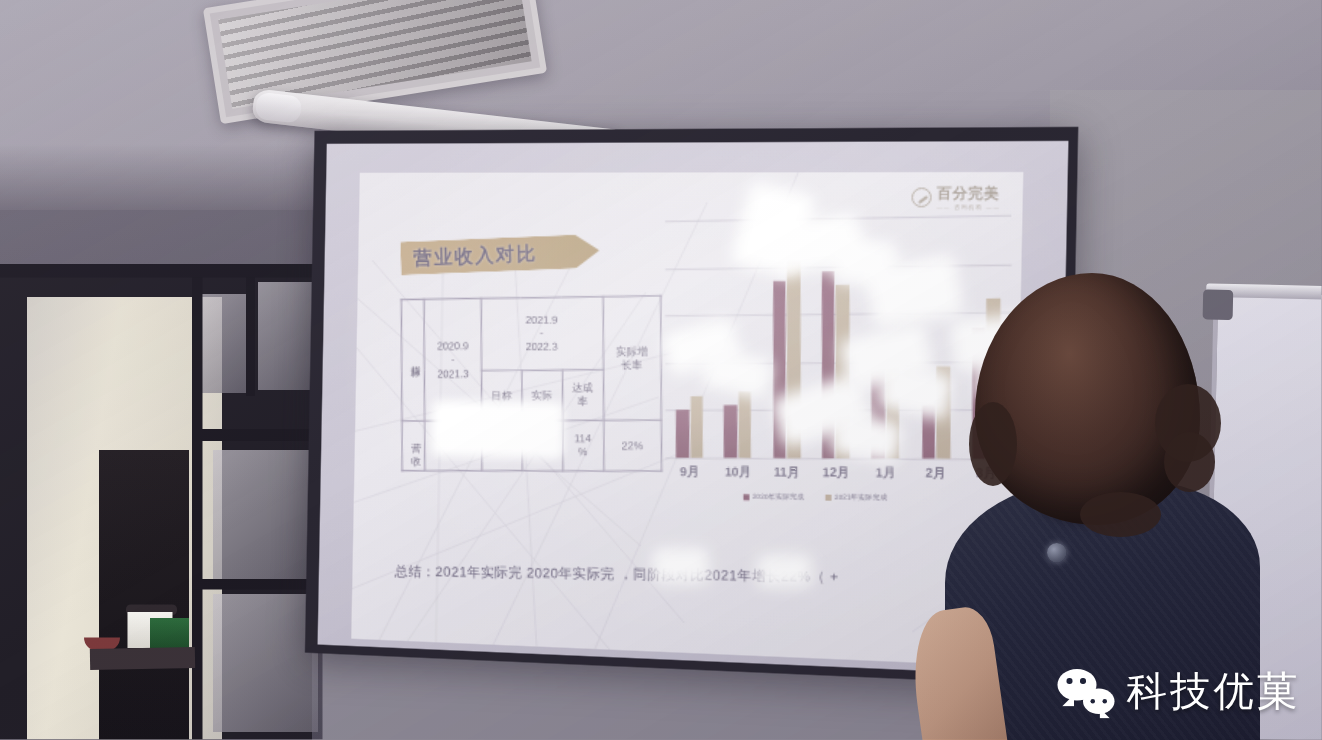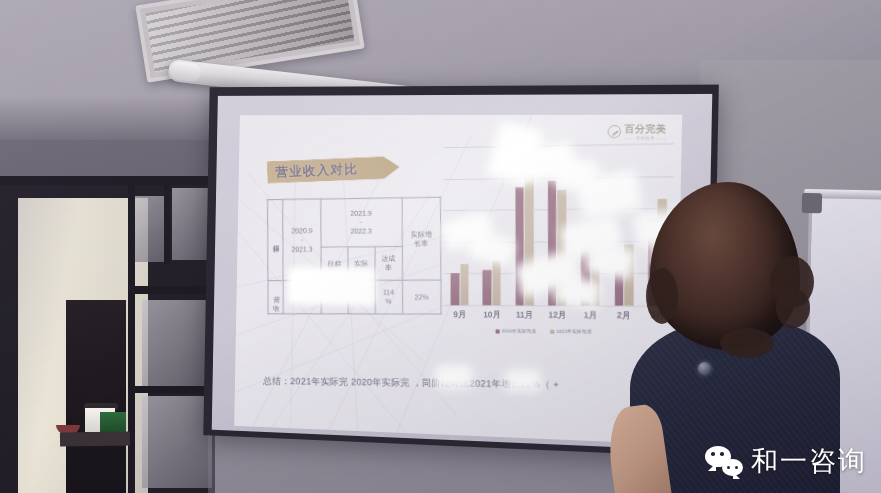--- a/index.html
+++ b/index.html
@@ -551,17 +551,17 @@
 
   <div class="watermark">
     <div class="wechat">
       <div class="b1"></div>
       <div class="b2"></div>
       <div class="e" style="left:6px;top:6px;width:3.6px;height:3.6px;"></div>
       <div class="e" style="left:15px;top:6px;width:3.6px;height:3.6px;"></div>
       <div class="e" style="right:5px;bottom:7px;width:3px;height:3px;"></div>
       <div class="e" style="right:13px;bottom:7px;width:3px;height:3px;"></div>
     </div>
-    <div class="watermark-text">和一咨询</div>
+    <div class="watermark-text">科技优菓</div>
   </div>
 
   <div class="photo-grade"></div>
 </div>
 
 </body></html>

